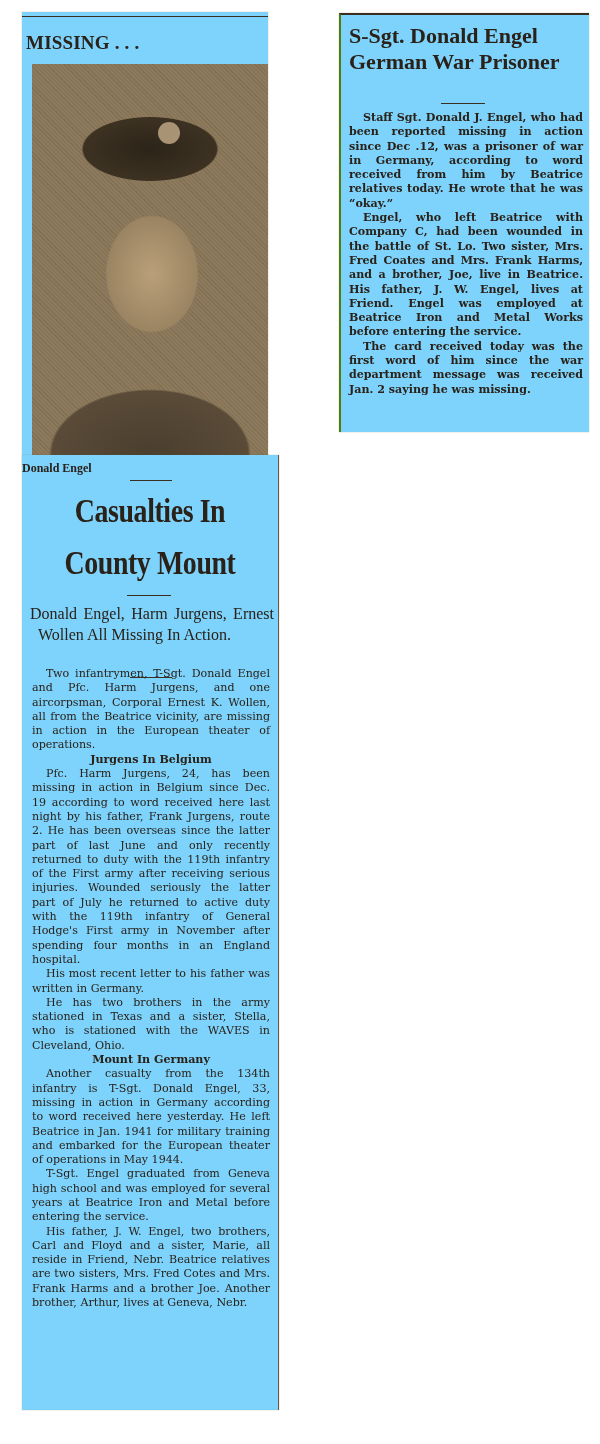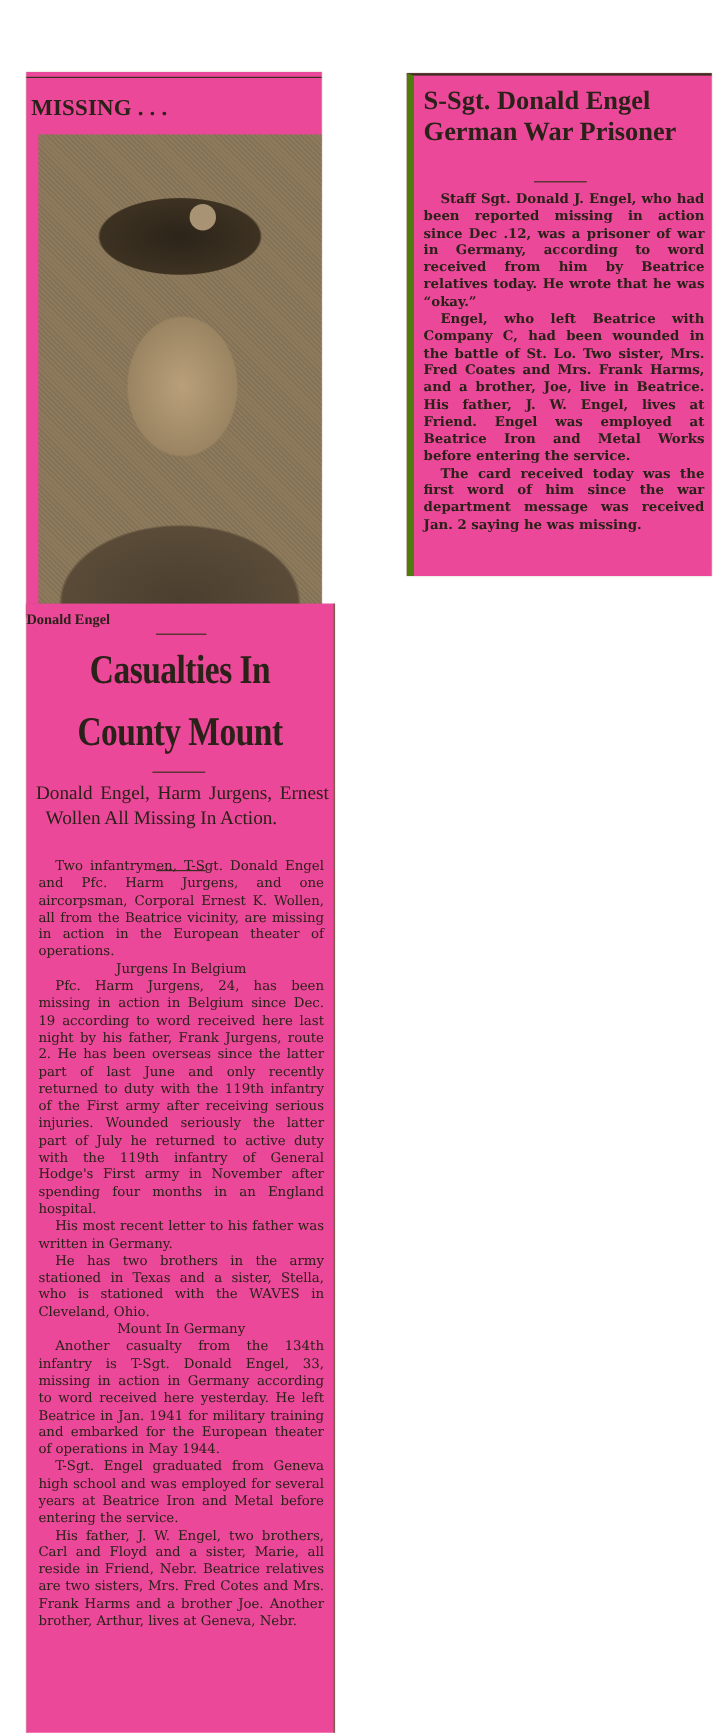--- a/index.html
+++ b/index.html
@@ -1,38 +1,38 @@
 <!DOCTYPE html>
 <html><head>
 <meta charset="utf-8">
 <style>
   html, body { margin:0; padding:0; background:#ffffff; }
   body { width:600px; height:1444px; position:relative; overflow:hidden; font-family:"DejaVu Serif", serif; }
-  .clip { position:absolute; background:#ec4899; color:#2a2118; box-shadow: 0 0 1px rgba(120,90,40,0.5); margin-top: 48px; }
+  .clip { position:absolute; background:#7dd3fc; color:#2a2118; box-shadow: 0 0 1px rgba(120,90,40,0.5); }
   #clip-left-top { left:22px; top:12px; width:246px; height:455px; }
   #clip-left-bottom { left:22px; top:455px; width:256px; height:955px; border-right:1px solid #6b5a40; }
-  #clip-right { left:339px; top:13px; width:248px; height:417px; border-left:6px solid #4d7c0f; border-top:2px solid #3a2e20; }
+  #clip-right { left:339px; top:13px; width:248px; height:417px; border-left:2px solid #4d7c0f; border-top:2px solid #3a2e20; }
   .rule-top { position:absolute; left:0; right:0; top:4px; height:1px; background:#3a2e20; }
   .kicker { position:absolute; left:4px; top:20px; font-family:"Liberation Serif", serif; font-weight:bold; font-size:19px; letter-spacing:0.2px; }
   .photo { position:absolute; left:10px; top:52px; width:236px; height:402px;
     background:
       radial-gradient(ellipse 95px 45px at 118px 85px, #2c2419 0%, #3d3222 70%, transparent 72%),
       radial-gradient(ellipse 75px 95px at 120px 210px, #b9a07a 0%, #9b8462 60%, transparent 62%),
       radial-gradient(ellipse 140px 90px at 118px 390px, #4a3e2e 0%, #5a4b38 70%, transparent 72%),
       repeating-linear-gradient(45deg, rgba(0,0,0,0.08) 0 1px, transparent 1px 3px),
       #8d7a5c; }
   .photo .badge { position:absolute; left:126px; top:58px; width:22px; height:22px; border-radius:50%; background:#a89474; }
   .caption { position:absolute; left:0; width:256px; top:6px; text-align:left; font-family:"Liberation Serif", serif; font-weight:bold; font-size:12px; }
   .short-rule { position:absolute; height:1px; background:#3a2e20; }
   .headline { position:absolute; left:0; width:256px; text-align:center; font-family:"Liberation Serif", serif; font-weight:bold; font-size:34px; line-height:44px; letter-spacing:-0.5px; transform:scaleX(0.82); transform-origin:center; }
   .deck { position:absolute; left:8px; width:244px; top:148px; font-family:"Liberation Serif", serif; font-size:16px; line-height:21px; text-align:justify; }
   .deck p { margin:0; text-indent:-8px; padding-left:8px; }
   .body { position:absolute; font-family:"DejaVu Serif", serif; font-size:11.1px; line-height:14.3px; text-align:justify; }
   .body p { margin:0; text-indent:14px; }
-  .body .sub { text-align:center; font-weight:normal; text-indent:0; }
+  .body .sub { text-align:center; font-weight:bold; text-indent:0; }
   .rh { position:absolute; left:8px; width:232px; top:8px; font-family:"Liberation Serif", serif; font-weight:bold; font-size:22px; line-height:26px; }
 </style>
 </head>
 <body>
 
 <div id="clip-left-top" class="clip">
   <div class="rule-top"></div>
   <div class="kicker">MISSING . . .</div>
   <div class="photo">
       <div class="badge"></div>

